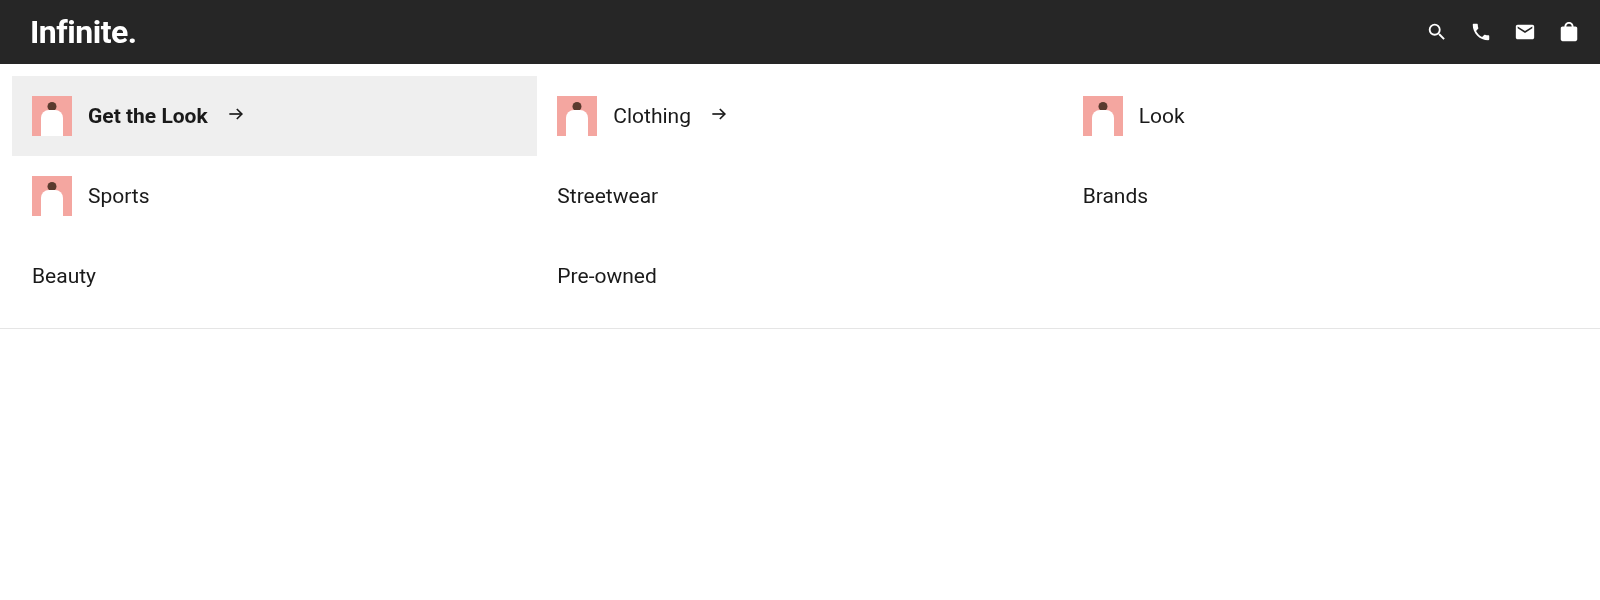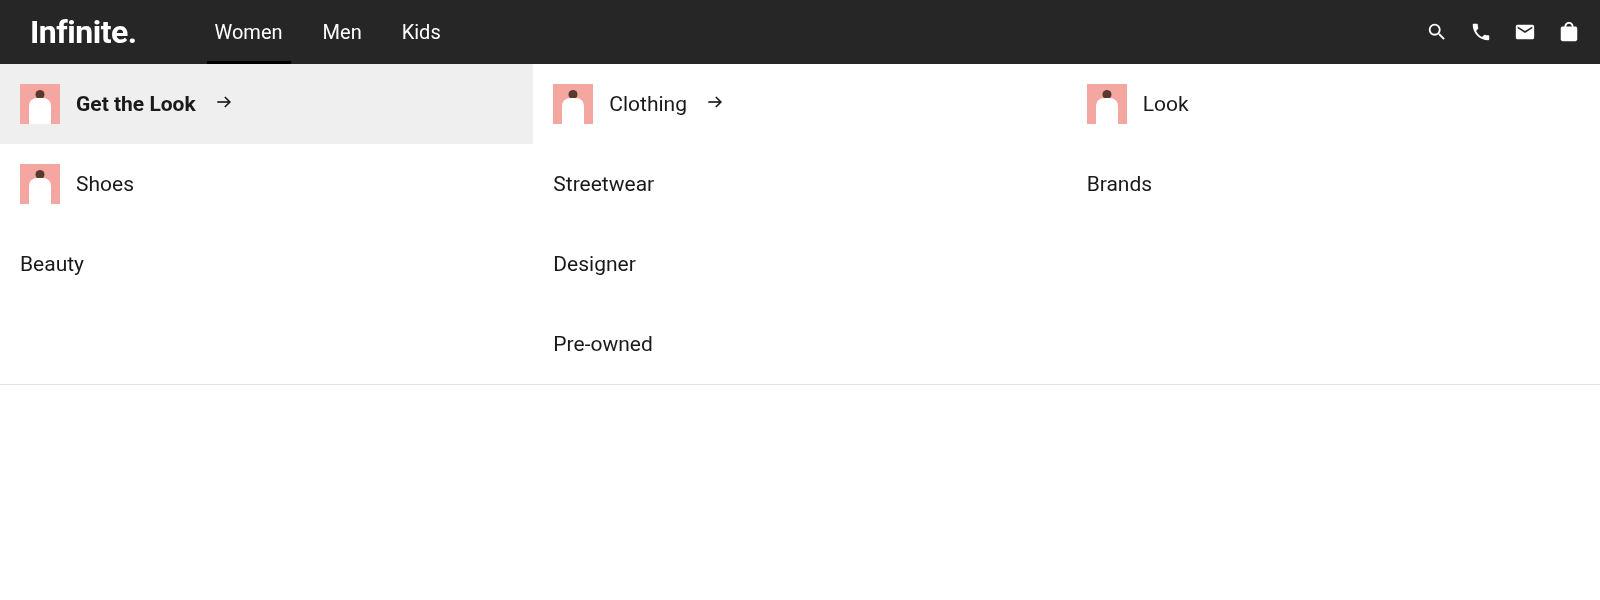--- a/index.html
+++ b/index.html
@@ -64,21 +64,21 @@
       align-items: center;
       justify-content: center;
     }
     .header-icon svg {
       width: 22px;
       height: 22px;
       fill: #fff;
     }
     .mega-menu {
       display: flex;
-      padding: 0;
+      padding: 12px;
       background: #fff;
       border-bottom: 1px solid #e5e5e5;
     }
     .menu-col {
       flex: 1;
       display: flex;
       flex-direction: column;
     }
     .menu-item {
       display: flex;
@@ -140,25 +140,20 @@
     }
     .col2 .menu-item, .col3 .menu-item {
       padding-left: 20px;
     }
   </style>
 </head>
 <body>
 
 <div class="header">
   <div class="logo">Infinite.</div>
-  <div class="nav-tabs">
-    <div class="nav-tab active">Women</div>
-    <div class="nav-tab">Men</div>
-    <div class="nav-tab">Kids</div>
-  </div>
   <div class="header-icons">
     <div class="header-icon">
       <svg viewBox="0 0 24 24">
           <path d="M15.5 14h-.79l-.28-.27A6.471 6.471 0 0 0 16 9.5 6.5 6.5 0 1 0 9.5 16c1.61 0 3.09-.59 4.23-1.57l.27.28v.79l5 4.99L20.49 19l-4.99-5zm-6 0C7.01 14 5 11.99 5 9.5S7.01 5 9.5 5 14 7.01 14 9.5 11.99 14 9.5 14z"></path>
         </svg>
     </div>
     <div class="header-icon">
       <svg viewBox="0 0 24 24">
           <path d="M6.62 10.79c1.44 2.83 3.76 5.14 6.59 6.59l2.2-2.2c.27-.27.67-.36 1.02-.24 1.12.37 2.33.57 3.57.57.55 0 1 .45 1 1V20c0 .55-.45 1-1 1-9.39 0-17-7.61-17-17 0-.55.45-1 1-1h3.5c.55 0 1 .45 1 1 0 1.25.2 2.45.57 3.57.11.35.03.74-.25 1.02l-2.2 2.2z"></path>
         </svg>
@@ -184,21 +179,21 @@
       <span class="menu-label">Get the Look</span>
       <span class="arrow-icon">
         <svg viewBox="0 0 24 24">
             <line x1="4" y1="12" x2="19" y2="12"></line>
             <polyline points="13 6 19 12 13 18"></polyline>
           </svg>
       </span>
     </div>
     <div class="menu-item">
       <div class="thumb"></div>
-      <span class="menu-label">Shoes</span>
+      <span class="menu-label">Sports</span>
     </div>
     <div class="menu-item">
       <span class="menu-label">Beauty</span>
     </div>
   </div>
 
   <div class="menu-col col2">
     <div class="menu-item">
       <div class="thumb"></div>
       <span class="menu-label">Clothing</span>
@@ -206,23 +201,20 @@
         <svg viewBox="0 0 24 24">
             <line x1="4" y1="12" x2="19" y2="12"></line>
             <polyline points="13 6 19 12 13 18"></polyline>
           </svg>
       </span>
     </div>
     <div class="menu-item">
       <span class="menu-label">Streetwear</span>
     </div>
     <div class="menu-item">
-      <span class="menu-label">Designer</span>
-    </div>
-    <div class="menu-item">
       <span class="menu-label">Pre-owned</span>
     </div>
   </div>
 
   <div class="menu-col col3">
     <div class="menu-item">
       <div class="thumb"></div>
       <span class="menu-label">Look</span>
     </div>
     <div class="menu-item">

